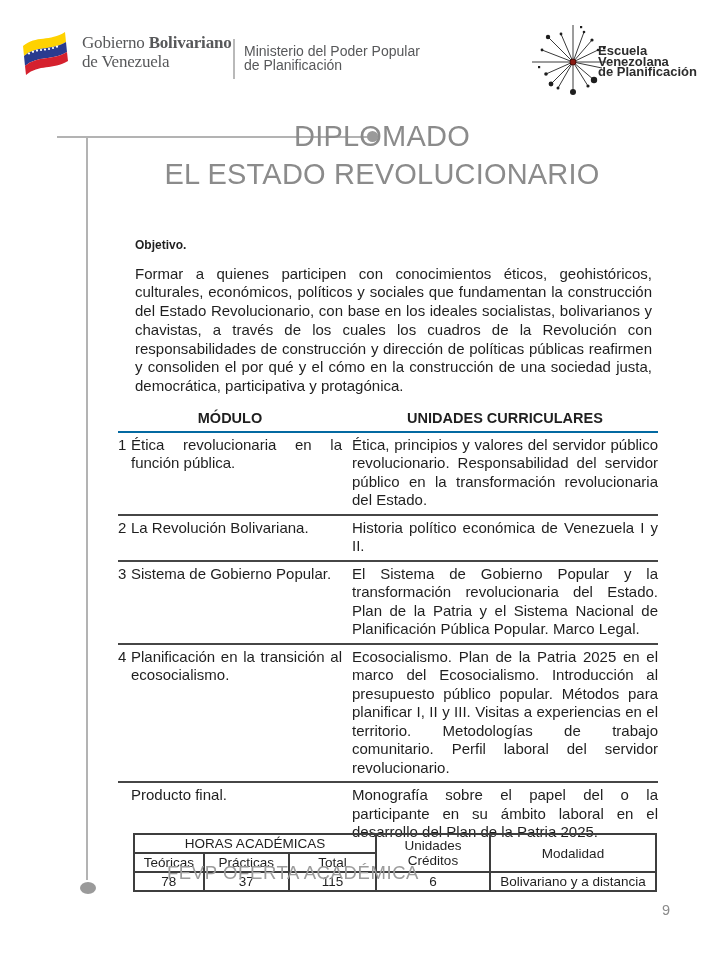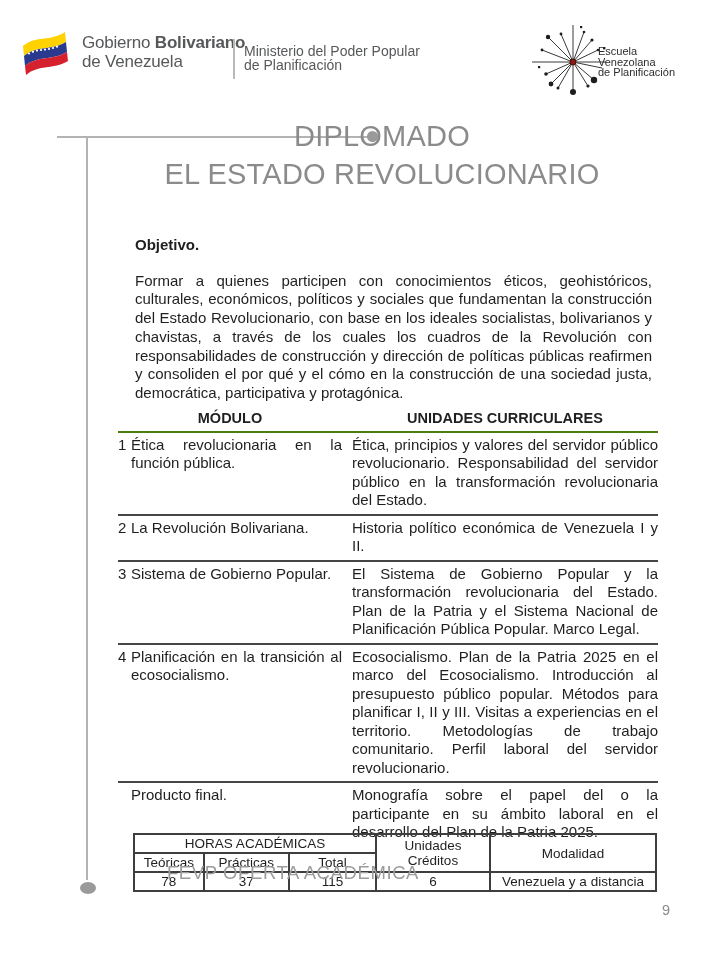--- a/index.html
+++ b/index.html
@@ -8,54 +8,54 @@
     position: relative;
     width: 720px; height: 960px;
     background: #ffffff;
     font-family: "Liberation Sans", sans-serif;
     color: #1f1f1f;
     overflow: hidden;
     margin: 0 auto;
   }
 
   
-  .gob-logo { position: absolute; left: 20px; top: 28px; display: flex; align-items: center; }
+  .gob-logo { position: absolute; left: 20px; top: 28px; display: flex; align-items: center; font-family: Liberation Serif, serif; }
   .flag-wrap { width: 48px; height: 48px; }
   .gob-text { margin-left: 14px; color: #57585a; font-size: 17px; line-height: 19px; letter-spacing: -0.2px; }
   .gob-text .b { font-weight: bold; }
   .logo-divider { position: absolute; left: 233px; top: 39px; width: 2px; height: 40px; background: #b9b9b9; }
   .min-text { position: absolute; left: 244px; top: 45px; color: #57585a; font-size: 14px; line-height: 13.5px; }
   .min-text .b { font-weight: normal; }
 
   .evp-logo { position: absolute; left: 528px; top: 22px; width: 175px; height: 84px; }
   .evp-burst { position: absolute; left: 0; top: 0; }
-  .evp-text { position: absolute; left: 70px; top: 24px; font-size: 11px; font-weight: normal; color: #2d2d2d; line-height: 10.5px; }
+  .evp-text { position: absolute; left: 70px; top: 24px; font-size: 13px; font-weight: bold; color: #2d2d2d; line-height: 10.5px; }
 
   
   .frame-hline { position: absolute; left: 57px; top: 136px; width: 312px; height: 2px; background: #b3b3b3; }
   .frame-dot-top { position: absolute; left: 367px; top: 131px; width: 11px; height: 11px; border-radius: 50%; background: #9a9a9a; }
   .frame-vline { position: absolute; left: 86px; top: 137px; width: 2px; height: 743px; background: #b3b3b3; }
   .frame-dot-bottom { position: absolute; left: 80px; top: 882px; width: 16px; height: 12px; border-radius: 50%; background: #9a9a9a; }
 
   
   .doc-title {
     position: absolute; right: 58px; top: 118px; width: 560px;
     text-align: center; color: #8b8b8b;
     font-size: 29px; line-height: 37.5px; font-weight: 400;
     letter-spacing: 0.2px;
   }
 
   
   .objective { position: absolute; left: 135px; top: 236px; width: 517px; font-size: 15px; line-height: 18.7px; }
-  .objective h3 { font-size: 15px; font-weight: bold; margin-bottom: 17px; }
+  .objective h3 { font-size: 12px; font-weight: bold; margin-bottom: 10px; }
   .objective p { text-align: justify; }
 
   
   .mod-table { position: absolute; left: 118px; top: 409px; width: 540px; border-collapse: collapse; font-size: 15px; line-height: 18.5px; }
-  .mod-table th { font-size: 14.5px; font-weight: bold; text-align: center; padding: 0 0 3px 0; border-bottom: 2px solid #4d7c0f; }
+  .mod-table th { font-size: 14.5px; font-weight: bold; text-align: center; padding: 0 0 3px 0; border-bottom: 2px solid #0369a1; }
   .mod-table td { vertical-align: top; padding: 3px 0 4px 0; }
   .mod-table tr.rule td { border-bottom: 2px solid #464646; }
   .mod-cell { width: 234px; padding-right: 10px !important; }
   .units-cell { width: 306px; margin-top: 8px; }
   .mod-flex { display: flex; }
   .mod-num { width: 13px; flex: 0 0 13px; }
   .mod-name { flex: 1; text-align: justify; }
   .units-text { text-align: justify; }
 
   
@@ -243,21 +243,21 @@
       <tr>
         <td style="width:64px">Teóricas</td>
         <td style="width:78px">Prácticas</td>
         <td style="width:80px">Total</td>
       </tr>
       <tr>
         <td>78</td>
         <td>37</td>
         <td>115</td>
         <td>6</td>
-        <td>Venezuela y a distancia</td>
+        <td>Bolivariano y a distancia</td>
       </tr>
     </tbody>
   </table>
 
   <div class="footer-label">FEVP OFERTA ACADÉMICA</div>
   <div class="page-number">9</div>
 
 </div>
 
 </body></html>

